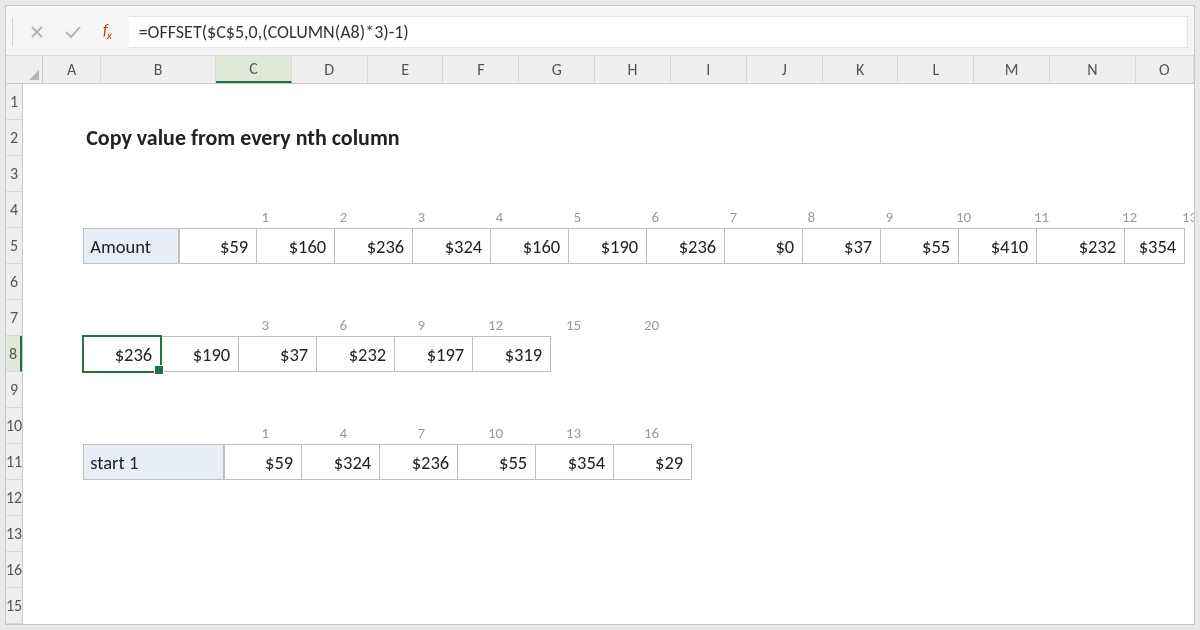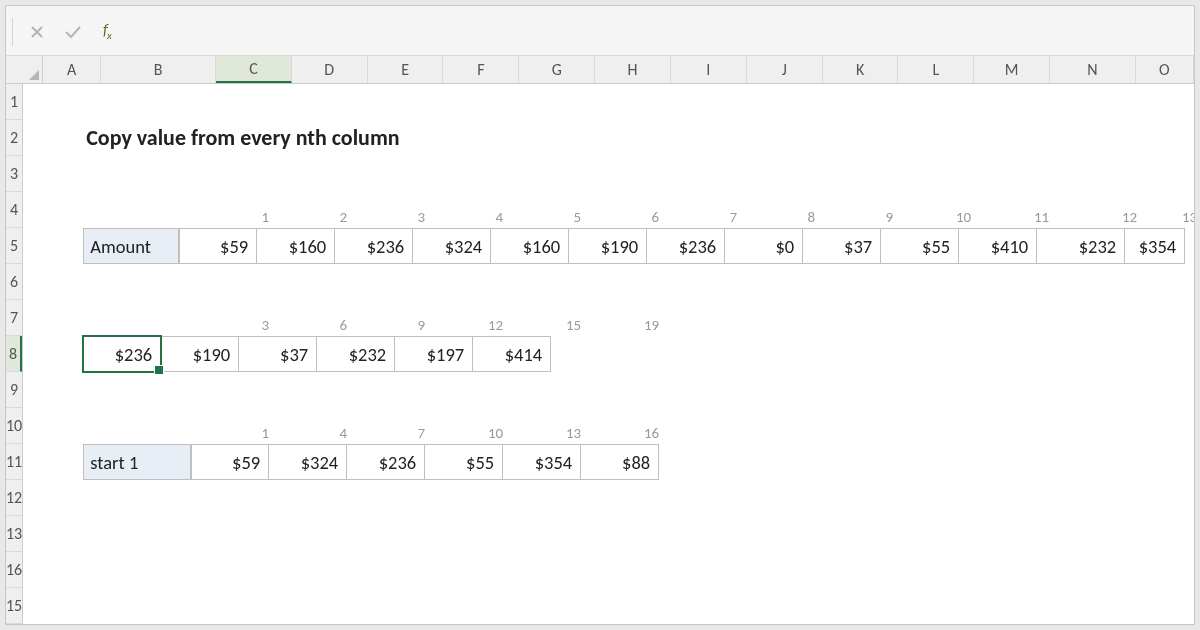--- a/index.html
+++ b/index.html
@@ -56,21 +56,21 @@
   .fbar-btn {
     width: 24px; height: 24px;
     display: flex; align-items: center; justify-content: center;
     color: #b5b5b5;
     font-size: 20px;
   }
   .fbar-btn svg { stroke: #b5b5b5; }
   .fx {
     font-style: italic;
     font-size: 16px;
-    color: #4d7c0f;
+    color: #c2410c;
     padding: 0 6px;
     letter-spacing: -1px;
   }
   .fx sub { font-size: 11px; font-style: italic; }
   .formula-input {
     flex: 1;
     background: #fff;
     border: 1px solid #e4e4e4;
     border-left: none;
     height: 32px;
@@ -215,20 +215,23 @@
       <svg width="16" height="16" viewBox="0 0 16 16" fill="none">
           <path d="M3 3 L13 13 M13 3 L3 13" stroke-width="2"></path>
         </svg>
     </div>
     <div class="fbar-btn">
       <svg width="20" height="16" viewBox="0 0 20 16" fill="none">
           <path d="M3 8 L8 13 L17 3" stroke-width="2"></path>
         </svg>
     </div>
     <div class="fx">f<sub>x</sub></div>
+    <div class="formula-input">
+      <span>=OFFSET($C$5,0,(COLUMN(A8)*3)-1)</span>
+    </div>
   </div>
 
   <div class="colheaders">
     <div class="corner"></div>
 
   <div class="colh" style="width: 60px;">A</div>
       <div class="colh" style="width: 118px;">B</div>
       <div class="colh sel" style="width: 78px;">C</div>
       <div class="colh" style="width: 78px;">D</div>
       <div class="colh" style="width: 78px;">E</div>
@@ -433,21 +436,21 @@
           <div class="cell" style="width: 78px;">
             <div class="idx">9</div>
           </div>
           <div class="cell" style="width: 78px;">
             <div class="idx">12</div>
           </div>
           <div class="cell" style="width: 78px;">
             <div class="idx">15</div>
           </div>
           <div class="cell" style="width: 78px;">
-            <div class="idx">19</div>
+            <div class="idx">20</div>
           </div>
           <div class="cell" style="width: 78px;"></div>
           <div class="cell" style="width: 78px;"></div>
           <div class="cell" style="width: 78px;"></div>
           <div class="cell" style="width: 78px;"></div>
           <div class="cell" style="width: 78px;"></div>
           <div class="cell" style="width: 88px;"></div>
           <div class="cell" style="width: 60px;"></div>
         </div>
         <div class="row">
@@ -461,21 +464,21 @@
           <div class="cell" style="width: 78px;">
             <div class="val-cell">$37</div>
           </div>
           <div class="cell" style="width: 78px;">
             <div class="val-cell">$232</div>
           </div>
           <div class="cell" style="width: 78px;">
             <div class="val-cell">$197</div>
           </div>
           <div class="cell" style="width: 78px;">
-            <div class="val-cell">$414</div>
+            <div class="val-cell">$319</div>
           </div>
           <div class="cell" style="width: 78px;"></div>
           <div class="cell" style="width: 78px;"></div>
           <div class="cell" style="width: 78px;"></div>
           <div class="cell" style="width: 78px;"></div>
           <div class="cell" style="width: 78px;"></div>
           <div class="cell" style="width: 88px;"></div>
           <div class="cell" style="width: 60px;"></div>
         </div>
         <div class="row">
@@ -519,40 +522,40 @@
           <div class="cell" style="width: 78px;"></div>
           <div class="cell" style="width: 78px;"></div>
           <div class="cell" style="width: 78px;"></div>
           <div class="cell" style="width: 78px;"></div>
           <div class="cell" style="width: 78px;"></div>
           <div class="cell" style="width: 88px;"></div>
           <div class="cell" style="width: 60px;"></div>
         </div>
         <div class="row">
           <div class="cell" style="width: 60px;"></div>
-          <div class="cell" style="width: 108px;">
+          <div class="cell" style="width: 141px;">
             <div class="label-cell">start 1</div>
           </div>
           <div class="cell" style="width: 78px;">
             <div class="val-cell first">$59</div>
           </div>
           <div class="cell" style="width: 78px;">
             <div class="val-cell">$324</div>
           </div>
           <div class="cell" style="width: 78px;">
             <div class="val-cell">$236</div>
           </div>
           <div class="cell" style="width: 78px;">
             <div class="val-cell">$55</div>
           </div>
           <div class="cell" style="width: 78px;">
             <div class="val-cell">$354</div>
           </div>
           <div class="cell" style="width: 78px;">
-            <div class="val-cell">$88</div>
+            <div class="val-cell">$29</div>
           </div>
           <div class="cell" style="width: 78px;"></div>
           <div class="cell" style="width: 78px;"></div>
           <div class="cell" style="width: 78px;"></div>
           <div class="cell" style="width: 78px;"></div>
           <div class="cell" style="width: 78px;"></div>
           <div class="cell" style="width: 88px;"></div>
           <div class="cell" style="width: 60px;"></div>
         </div>
         <div class="row">

